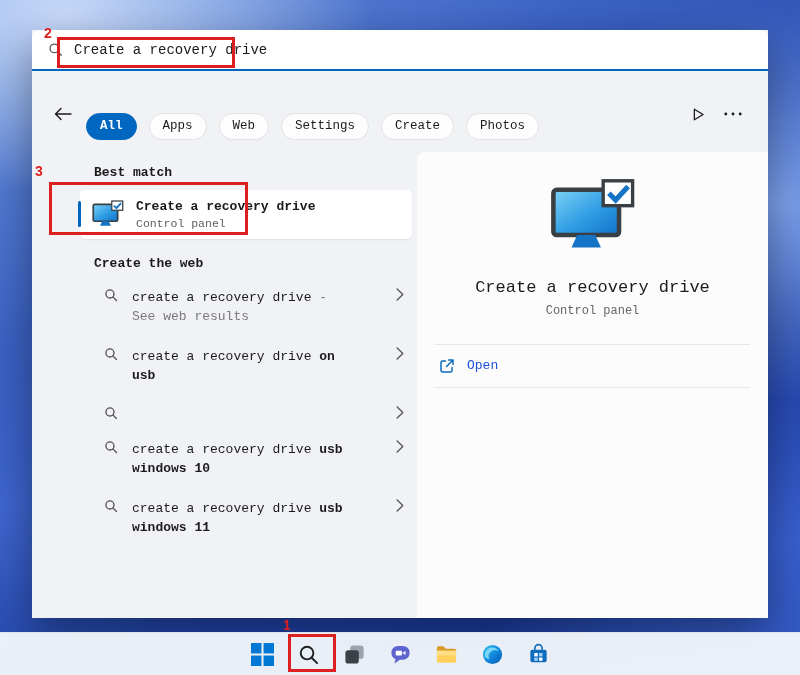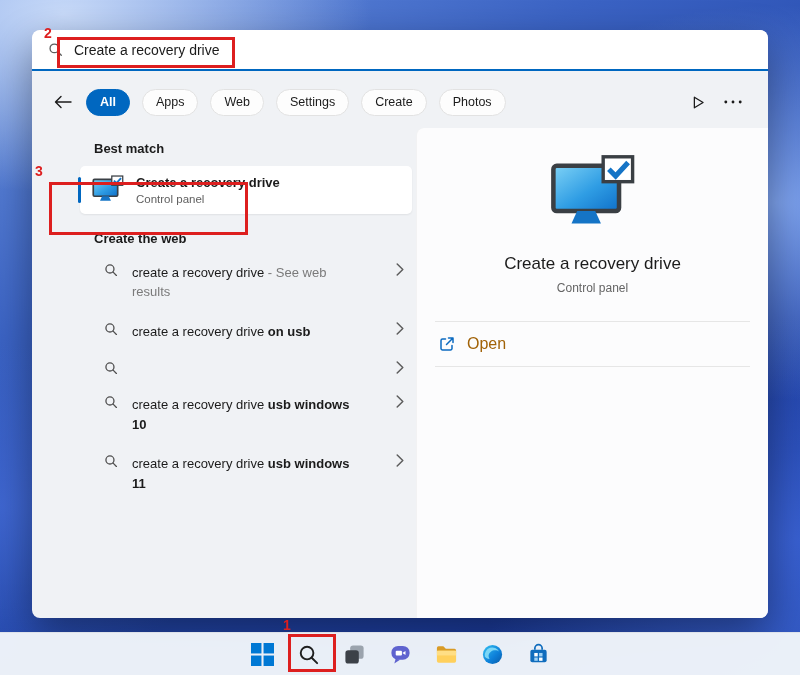--- a/index.html
+++ b/index.html
@@ -11,38 +11,38 @@
       radial-gradient(55% 38% at 8% 2%, rgba(205,222,250,0.95), rgba(205,222,250,0) 70%),
       radial-gradient(60% 45% at 97% 30%, rgba(135,172,245,0.9), rgba(135,172,245,0) 65%),
       radial-gradient(70% 55% at 100% 80%, rgba(60,100,215,0.85), rgba(60,100,215,0) 60%),
       radial-gradient(50% 40% at 0% 75%, rgba(70,110,220,0.7), rgba(70,110,220,0) 60%),
       linear-gradient(150deg, #6c94e0 0%, #3b63c4 30%, #2448ab 55%, #1c3c9e 80%, #2e55b8 100%);
   }
 
   
   .flyout {
     position:absolute; left:32px; top:30px; width:736px; height:588px;
-    background:#f0f2f5; border-radius:8px; overflow:hidden;
+    background:#f0f2f5; border-radius:0; overflow:hidden;
     box-shadow:0 16px 40px rgba(0,0,0,0.38);
-    display:flex; flex-direction:column;
+    display:flex; flex-direction:column;font-family:Liberation Mono, monospace;
   }
   .search-bar {
     height:41px; flex:0 0 41px; background:#ffffff;
     border-bottom:2px solid #0067c0; border-radius:8px 8px 0 0;
     display:flex; align-items:center; gap:11px; padding:0 16px;
   }
   .search-bar .sicon { width:15px; height:15px; color:#5c5c5c; flex:0 0 auto; }
   .search-text { font-size:14px; color:#1b1b1b; }
 
   .tabs-row { display:flex; align-items:center; padding:18px 22px 12px 22px; gap:12px; }
   .back-btn { width:20px; height:16px; color:#1b1b1b; background:none; border:none; cursor:pointer; display:flex; align-items:center; }
   .tab {
     font-family:inherit; font-size:12.5px; color:#1b1b1b; cursor:pointer;
     background:#fdfdfd; border:1px solid #e2e2e2; border-radius:15px;
-    padding:6px 13px; line-height:1;
+    padding:6px 13px; line-height:1;margin-top:24px;
   }
   .tab.active { background:#0067c0; border-color:#0067c0; color:#ffffff; font-weight:bold; }
   .tabs-spacer { flex:1; }
   .icon-btn { background:none; border:none; cursor:pointer; color:#1b1b1b; display:flex; align-items:center; padding:4px; }
 
   .content { flex:1; display:flex; min-height:0;margin-left:44px; }
   .left-col { width:340px; flex:0 0 340px; position:relative; }
   .section-heading { font-size:13px; font-weight:bold; color:#1b1b1b; padding:13px 18px 7px 18px; }
 
   .best-card {
@@ -68,21 +68,21 @@
   }
   .monitor-lg { width:86px; height:78px; }
   .pv-title { font-size:17px; color:#1b1b1b; margin-top:22px; }
   .pv-sub { font-size:12px; color:#646464; margin-top:7px; }
   .action-row {
     align-self:stretch; margin:26px 18px 0 18px;
     border-top:1px solid #e6e6e6; border-bottom:1px solid #e6e6e6;
     display:flex; align-items:center; gap:12px; padding:13px 4px; cursor:pointer;
   }
   .open-icon { width:16px; height:16px; color:#0b6ac0; flex:0 0 auto; }
-  .action-label { font-size:16px; color:#a16207; }
+  .action-label { font-size:13px; color:#1d4ed8; }
 
   
   .taskbar {
     position:absolute; left:0; right:0; bottom:0; height:43px;
     background:rgba(241,245,250,0.97); border-top:1px solid rgba(0,0,0,0.05);
     display:flex; align-items:center; justify-content:center; gap:9px;
   }
   .tb-btn { width:37px; height:37px; border:none; background:none; border-radius:5px; display:flex; align-items:center; justify-content:center; cursor:pointer; }
   .tb-btn svg { width:23px; height:23px; }
 

